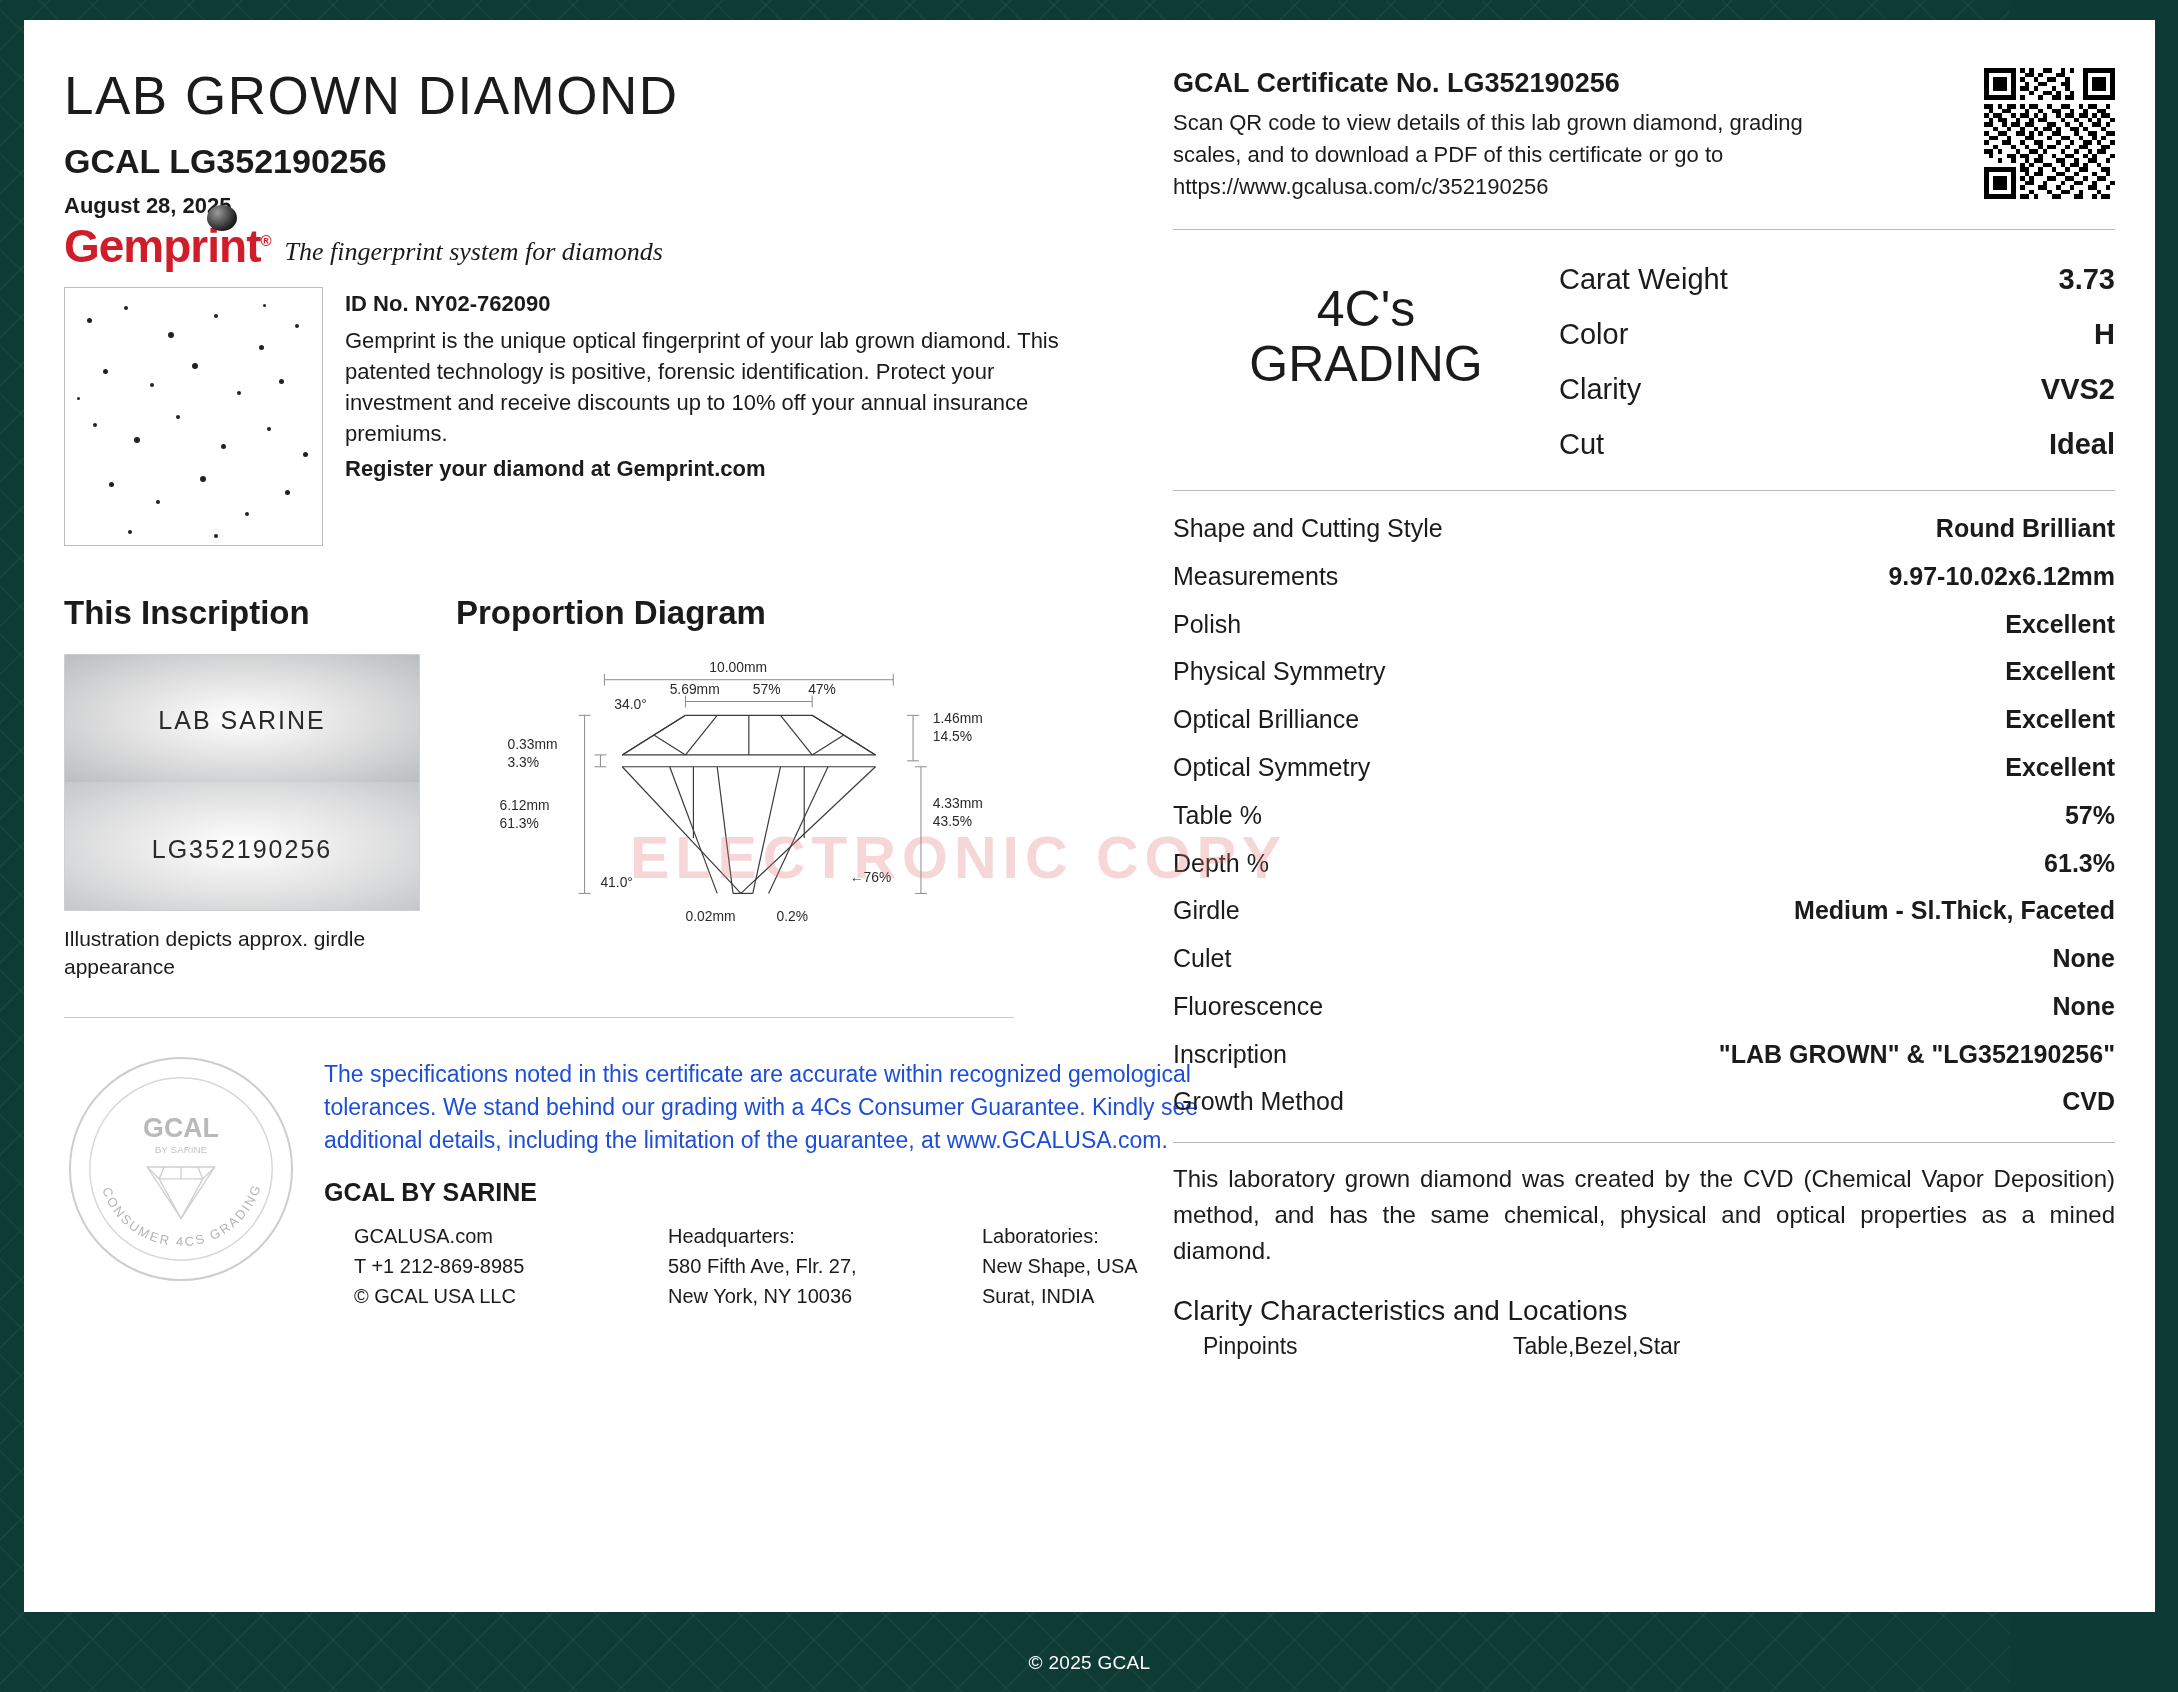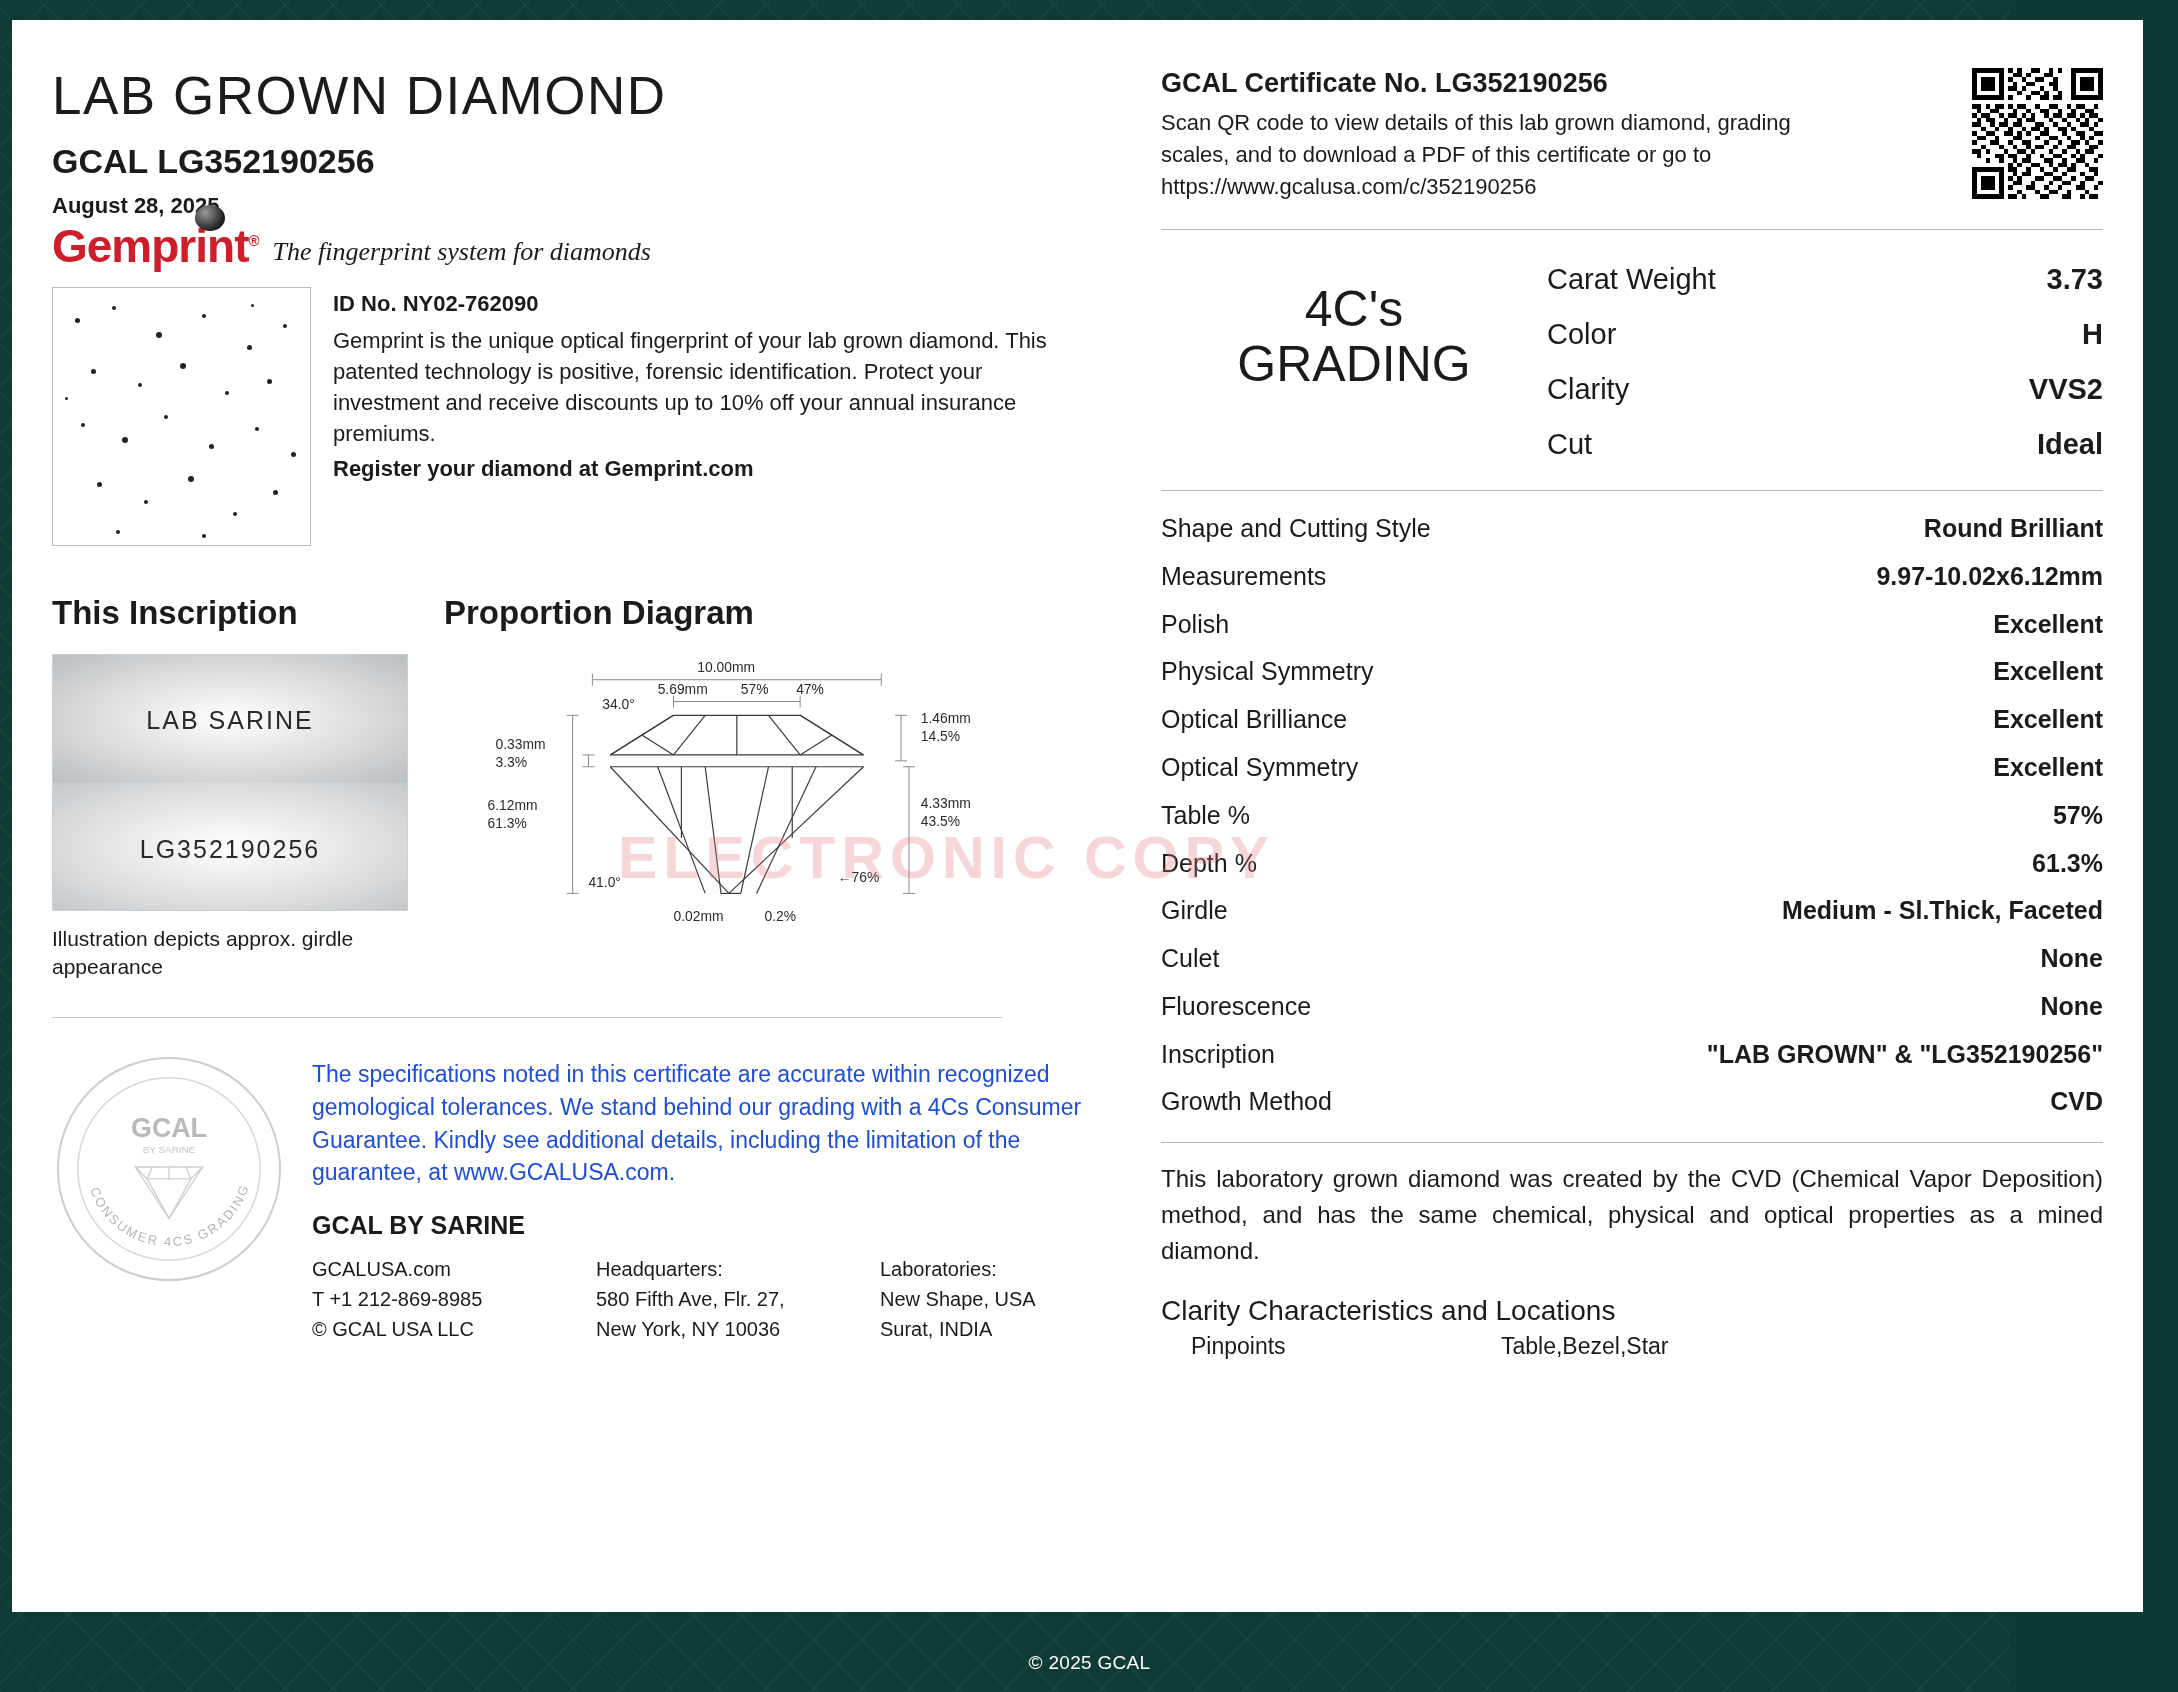--- a/index.html
+++ b/index.html
@@ -8,21 +8,21 @@
     font-family: "Liberation Sans", sans-serif;
     background: #0d3b33;
   }
   .cert-bg {
     position: relative;
     width: 2010px; height: 1693px;
     background:
       repeating-linear-gradient(135deg, rgba(255,255,255,0.035) 0 2px, rgba(0,0,0,0) 2px 34px),
       repeating-linear-gradient(45deg, rgba(255,255,255,0.03) 0 2px, rgba(0,0,0,0) 2px 34px),
       #0e3c34;
-    padding: 20px 24px 0 12px;
+    padding: 20px 24px 0 24px;
   }
   .paper {
     position: relative;
     width: 2131px; height: 1592px;
     background: #ffffff;
     overflow: hidden;
   }
   .footer-bar {
     position: absolute;
     left: 24px; bottom: 0px;
@@ -112,21 +112,21 @@
   .hr-left {
     margin-top: 36px; width: 950px; height: 1px; background: #c9c9c9;
   }
   .bottom-left { margin-top: 34px; display: flex; gap: 26px; }
   .seal { width: 234px; height: 234px; position: relative; flex: none; }
   .fine-print { flex: 1; padding-top: 6px; }
   .fine-print p { font-size: 23px; line-height: 1.42; color: #1d4ed8; }
   .by-sarine { margin-top: 22px; font-size: 25px; font-weight: 700; color: #1b1b1b; }
   .contact-cols { margin-top: 14px; display: flex; gap: 36px; font-size: 20px; line-height: 1.5; color: #1b1b1b; }
   .contact-cols .c-h { font-weight: 400; }
-  .contact-cols > div { min-width: 248px; }
+  .contact-cols > div { min-width: 248px; margin-left: 30px; }
   
   .r-head-row { display: flex; justify-content: space-between; align-items: flex-start; }
   .r-head-txt { max-width: 683px; }
   .r-cert-no { font-size: 27px; font-weight: 700; color: #1b1b1b; }
   .r-scan { margin-top: 8px; font-size: 22px; line-height: 1.45; color: #1b1b1b; }
   .qr { width: 131px; height: 131px; flex: none; }
   .hr-r { margin-top: 26px; height: 1px; background: #b9b9b9; width: 100%; }
   .fourc-wrap { display: flex; align-items: flex-start; padding-top: 22px; }
   .fourc-title {
     width: 386px; font-size: 50px; font-weight: 400; color: #1b1b1b;

